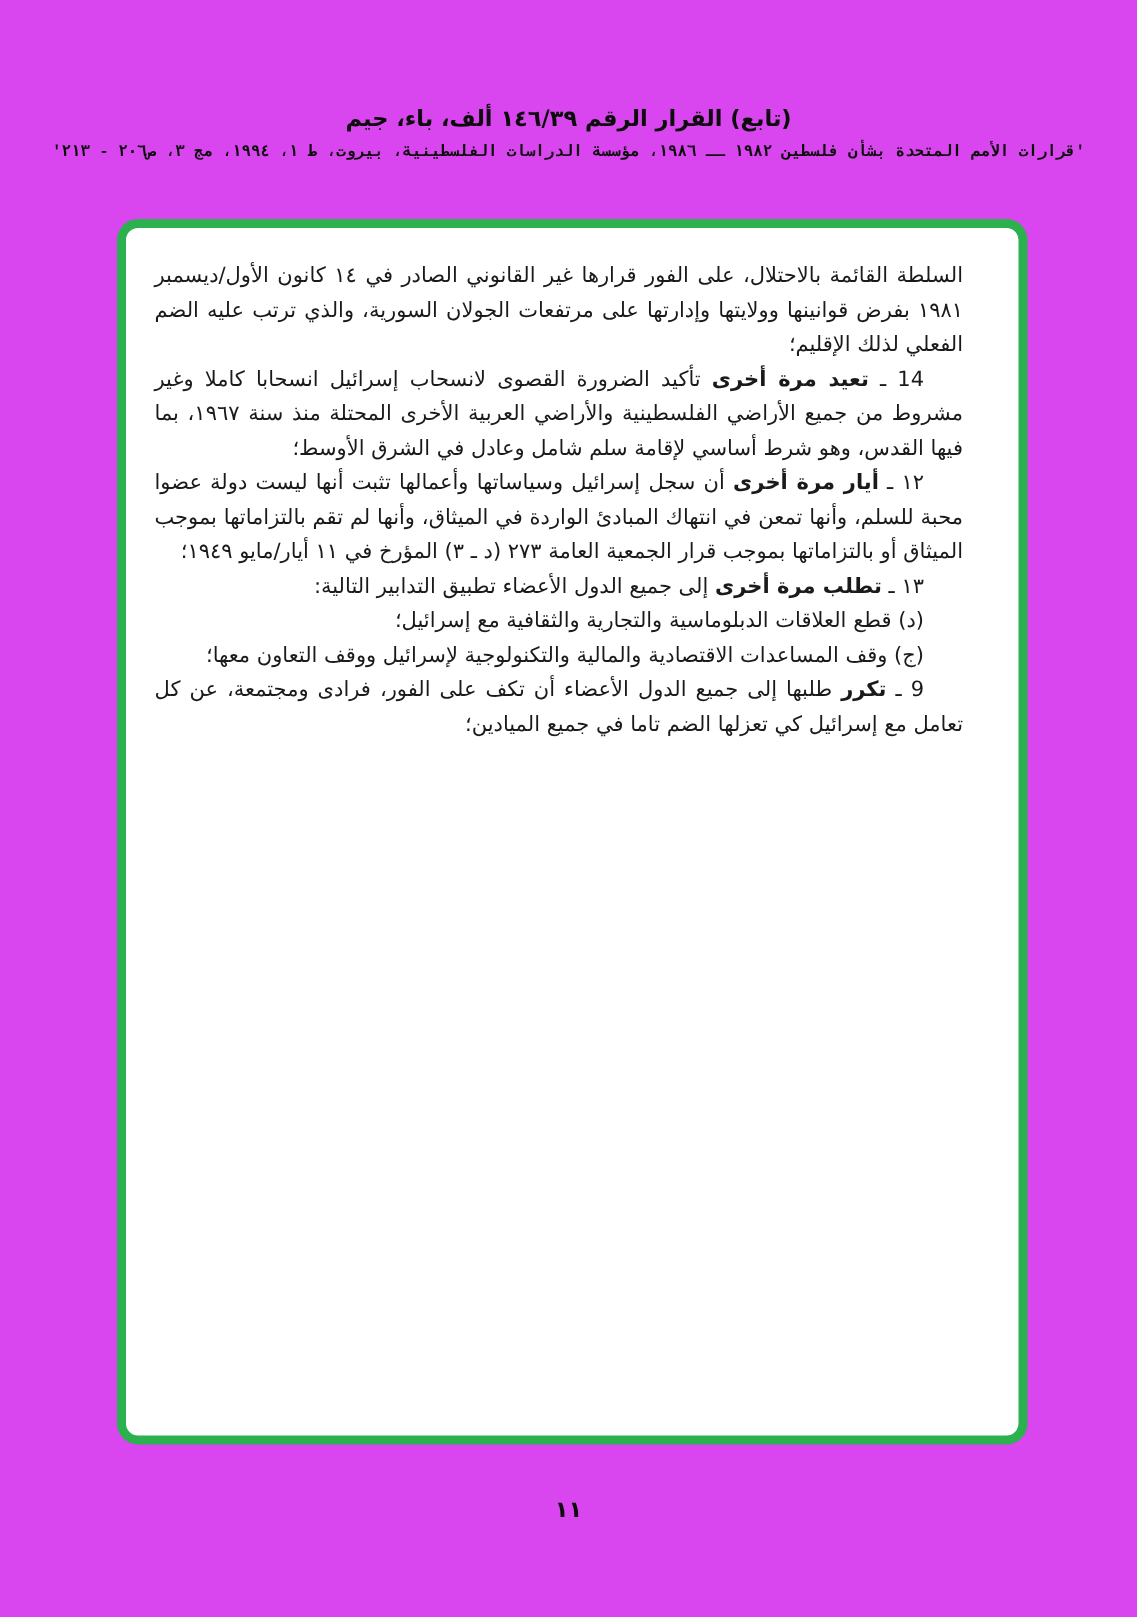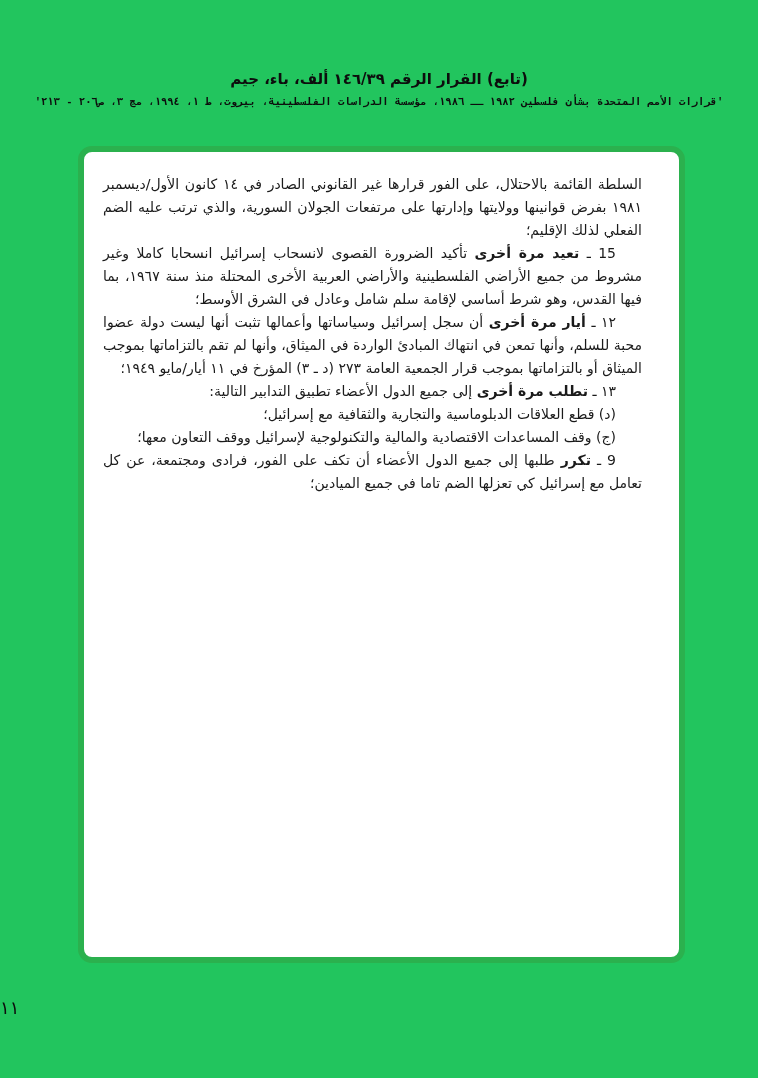--- a/index.html
+++ b/index.html
@@ -7,21 +7,21 @@
   html, body { background: #ffffff; }
   body {
     width: 758px; height: 1078px;
     font-family: "DejaVu Sans", sans-serif;
     color: #161616;
     overflow: hidden;
   }
   .sheet {
     position: relative;
     width: 758px; height: 1078px;
-    background: #22c55e;
+    background: #d946ef;
   }
   .hdr {
     position: absolute;
     top: 70px; left: 0; right: 0;
     text-align: center;
     direction: rtl;
     color: #0d0d0d;
   }
   .title {
     font-size: 15px;
@@ -49,41 +49,41 @@
     line-height: 23px;
     text-align: justify;
     text-indent: 26px;
     color: #1a1a1a;
   }
   .para.noindent { text-indent: 0; }
   .b { font-weight: bold; }
   .pagenum {
     position: absolute;
     top: 997px; left: 0; right: 0;
-    text-align: left;
-    font-size: 18px;
-    font-weight: normal;
+    text-align: center;
+    font-size: 15px;
+    font-weight: bold;
     color: #0d0d0d;
   }
 </style>
 </head>
 <body>
 
 <div class="sheet">
 
   <header class="hdr">
     <div class="title" lang="ar">(تابع) القرار الرقم ١٤٦/٣٩ ألف، باء، جيم</div>
     <div class="citation" lang="ar">'قرارات الأمم المتحدة بشأن فلسطين ١٩٨٢ ــ ١٩٨٦، مؤسسة الدراسات الفلسطينية، بيروت، ط ١، ١٩٩٤، مج ٣، ص٢٠٦ - ٢١٣'</div>
   </header>
 
   <div class="greenbox" lang="ar">
 
     <p class="para noindent"><span>السلطة القائمة بالاحتلال، على الفور قرارها غير القانوني الصادر في ١٤ كانون الأول/ديسمبر ١٩٨١ بفرض قوانينها وولايتها وإدارتها على مرتفعات الجولان السورية، والذي ترتب عليه الضم الفعلي لذلك الإقليم؛</span></p>
 
-    <p class="para"><span>15 ـ </span><span class="b">تعيد مرة أخرى</span><span> تأكيد الضرورة القصوى لانسحاب إسرائيل انسحابا كاملا وغير مشروط من جميع الأراضي الفلسطينية والأراضي العربية الأخرى المحتلة منذ سنة ١٩٦٧، بما فيها القدس، وهو شرط أساسي لإقامة سلم شامل وعادل في الشرق الأوسط؛</span></p>
+    <p class="para"><span>14 ـ </span><span class="b">تعيد مرة أخرى</span><span> تأكيد الضرورة القصوى لانسحاب إسرائيل انسحابا كاملا وغير مشروط من جميع الأراضي الفلسطينية والأراضي العربية الأخرى المحتلة منذ سنة ١٩٦٧، بما فيها القدس، وهو شرط أساسي لإقامة سلم شامل وعادل في الشرق الأوسط؛</span></p>
 
     <p class="para"><span>١٢ ـ </span><span class="b">أيار مرة أخرى</span><span> أن سجل إسرائيل وسياساتها وأعمالها تثبت أنها ليست دولة عضوا محبة للسلم، وأنها تمعن في انتهاك المبادئ الواردة في الميثاق، وأنها لم تقم بالتزاماتها بموجب الميثاق أو بالتزاماتها بموجب قرار الجمعية العامة ٢٧٣ (د ـ ٣) المؤرخ في ١١ أيار/مايو ١٩٤٩؛</span></p>
 
     <p class="para"><span>١٣ ـ </span><span class="b">تطلب مرة أخرى</span><span> إلى جميع الدول الأعضاء تطبيق التدابير التالية:</span></p>
 
 
 
     <p class="para"><span>(د) قطع العلاقات الدبلوماسية والتجارية والثقافية مع إسرائيل؛</span></p>
 
     <p class="para"><span>(ج) وقف المساعدات الاقتصادية والمالية والتكنولوجية لإسرائيل ووقف التعاون معها؛</span></p>

